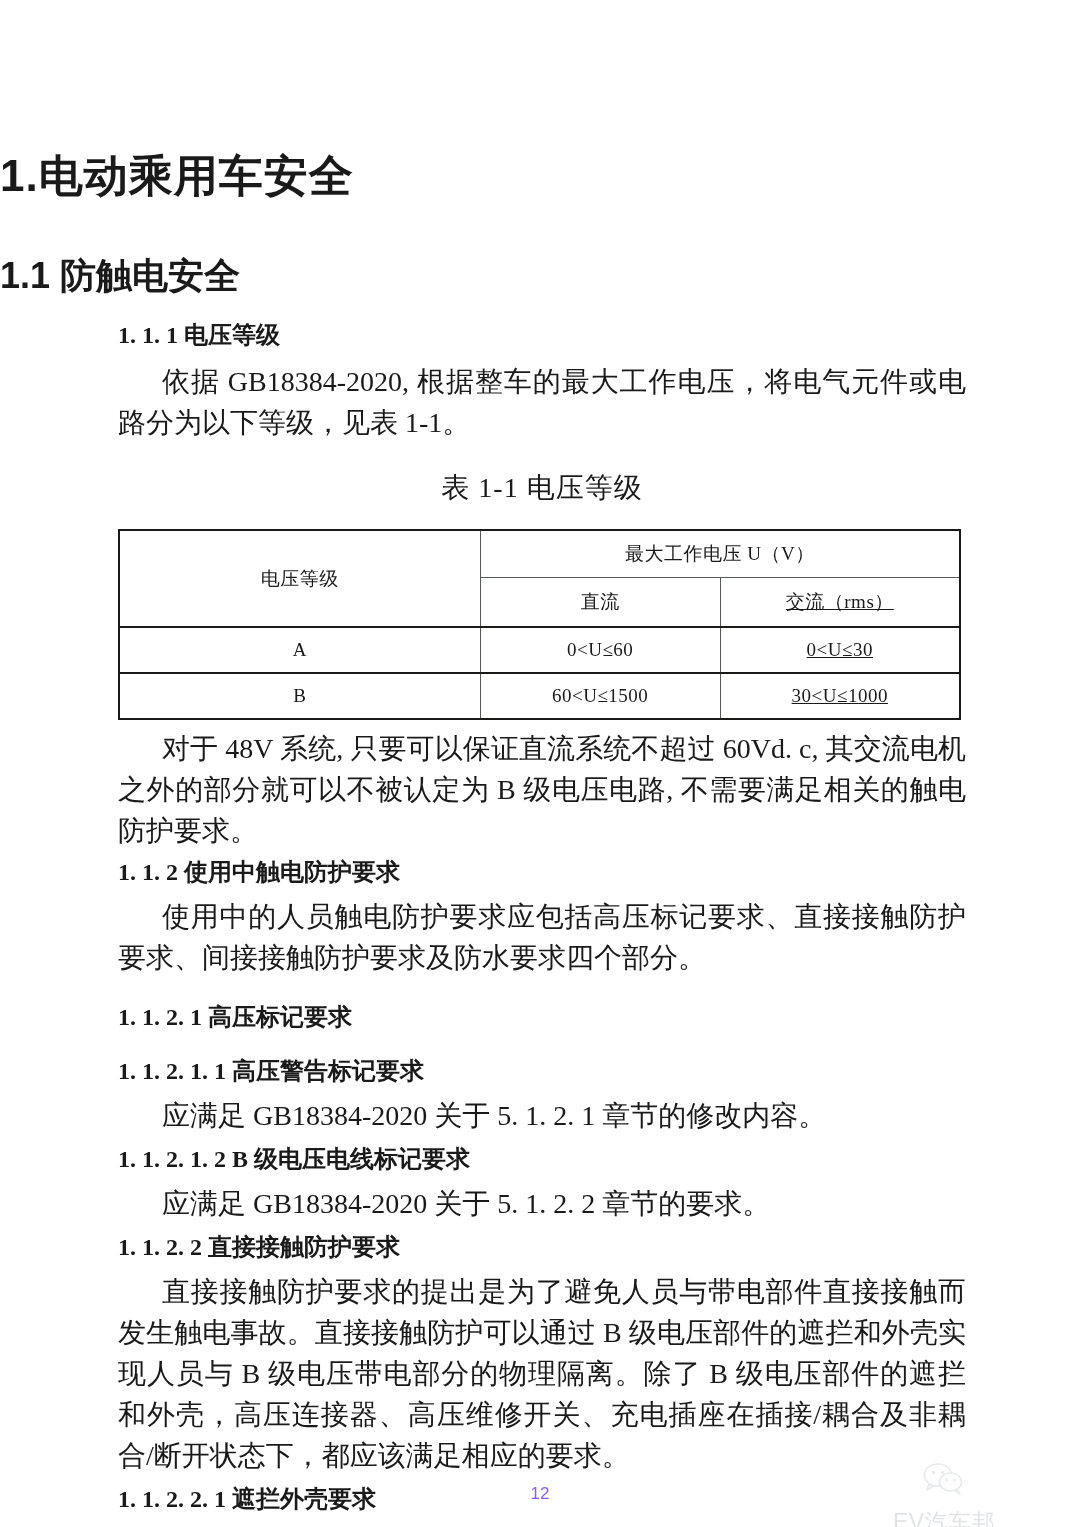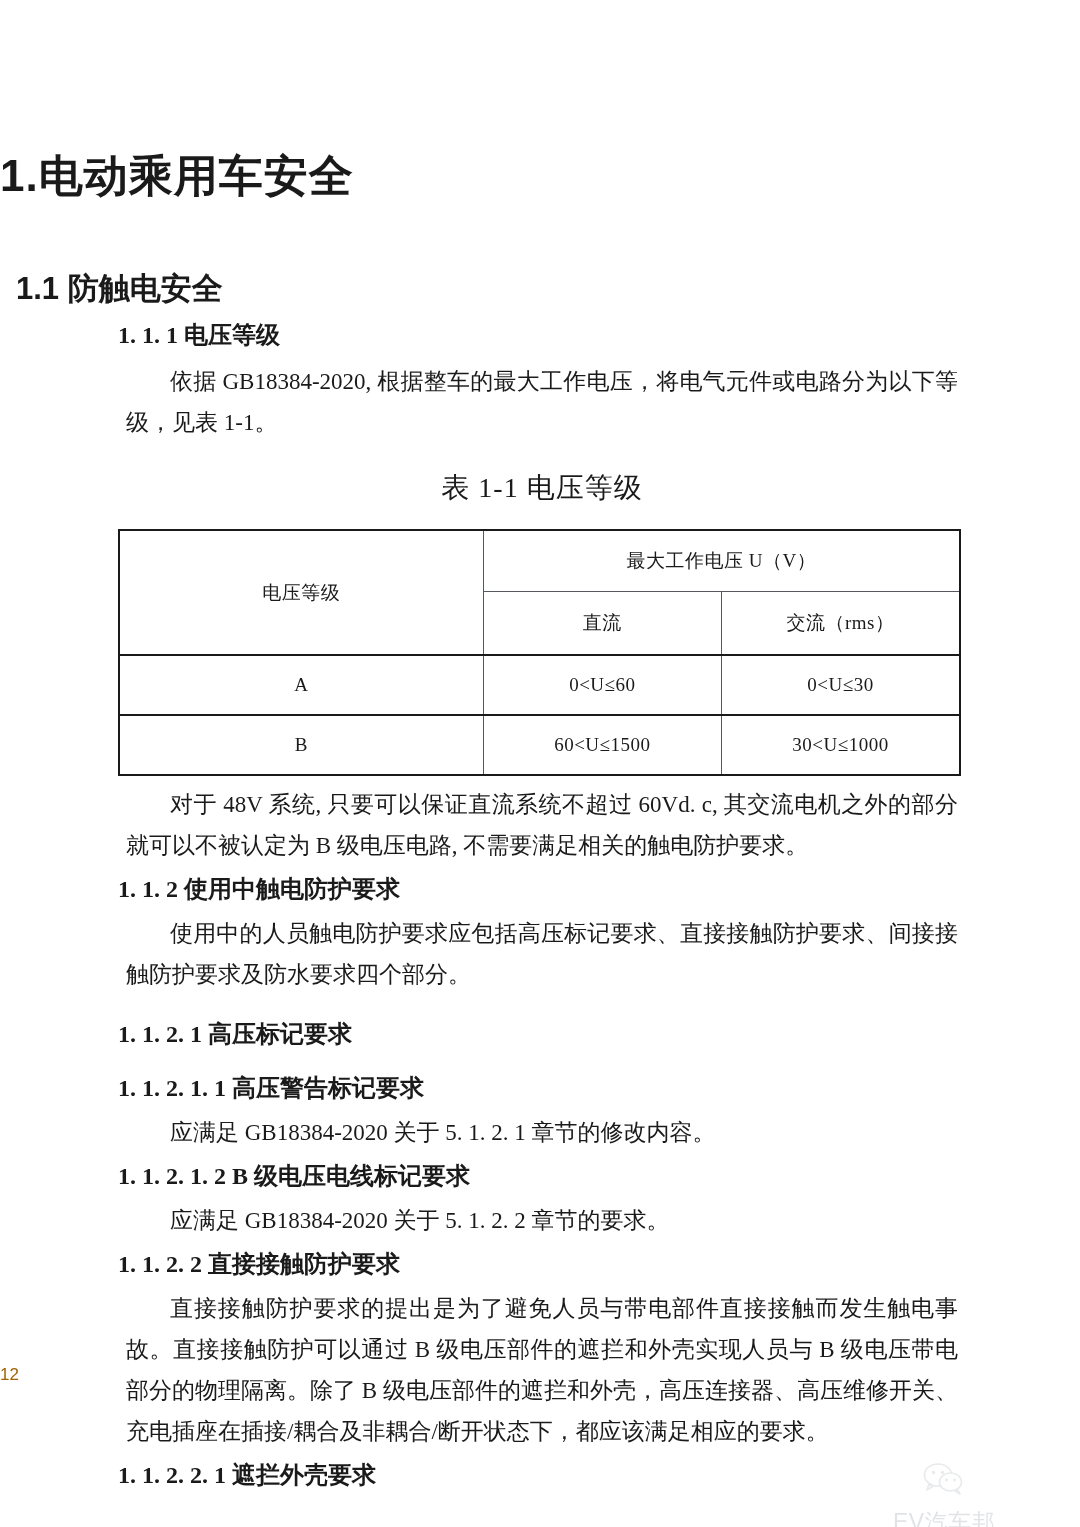--- a/index.html
+++ b/index.html
@@ -41,45 +41,45 @@
     padding: 0;
     line-height: 1.2;
     position: absolute;
     top: 150px;
     left: 0;
     white-space: nowrap;
   }
 
   h2.h-2 {
     font-family: "Liberation Sans", "DejaVu Sans", sans-serif;
-    font-size: 31px;
+    font-size: 36px;
     font-weight: bold;
-    margin: 16px;
+    margin: 0;
     line-height: 1.3;
     position: absolute;
     top: 253px;
     left: 0;
     white-space: nowrap;
   }
 
   h3.h-3 {
     font-family: Liberation Serif, serif;
     font-size: 24px;
     font-weight: bold;
     margin: 0;
     line-height: 1.3;
     white-space: nowrap;
   }
 
   
   p.body {
     font-family: "Liberation Serif", "DejaVu Serif", serif;
-    font-size: 23px;
+    font-size: 28px;
     line-height: 41px;
-    margin: 8px;
+    margin: 0;
     text-align: justify;
     text-justify: inter-ideograph;
     text-indent: 44px;
   }
 
   
   .table-caption {
     font-family: "Liberation Serif", "DejaVu Serif", serif;
     font-size: 28px;
     text-align: center;
@@ -90,49 +90,50 @@
   table.vtable {
     border-collapse: collapse;
     width: 843px;
     font-family: "Liberation Serif", "DejaVu Serif", serif;
     font-size: 19px;
     table-layout: fixed;
   }
   table.vtable td {
     text-align: center;
     vertical-align: middle;
-    padding: 7px;
+    padding: 0;
     color: #1a1a1a;
     letter-spacing: 0.5px;
     margin-left: 24px;
   }
   .col-a { width: 230px; }
   .col-b { width: 306px; }
-  .col-c { width: 307px; }
+  .col-c { width: 307px; text-decoration: underline; }
 
   .bt-thick { border-top: 2.2px solid #1a1a1a; }
   .bb-thick { border-bottom: 2.2px solid #1a1a1a; }
   .bl-thick { border-left: 2.2px solid #1a1a1a; }
   .br-thick { border-right: 2.2px solid #1a1a1a; }
   .bb-thin  { border-bottom: 1.1px solid #55585c; }
   .br-thin  { border-right: 1.1px solid #55585c; }
 
   .hcell-span { height: 46px; }
   .hcell-sub  { height: 48px; }
   .dcell      { height: 44px; }
 
   
   .page-number {
     position: absolute;
-    top: 1365px;
+    top: 1484px;
     left: 0;
     width: 1080px;
+    text-align: center;
     font-family: "Liberation Sans", "DejaVu Sans", sans-serif;
     font-size: 17px;
-    color: #a16207;
+    color: #8b5cf6;
   }
 
   
   .watermark {
     position: absolute;
     left: 893px;
     top: 1463px;
     display: flex;
     align-items: center;
     gap: 8px;

